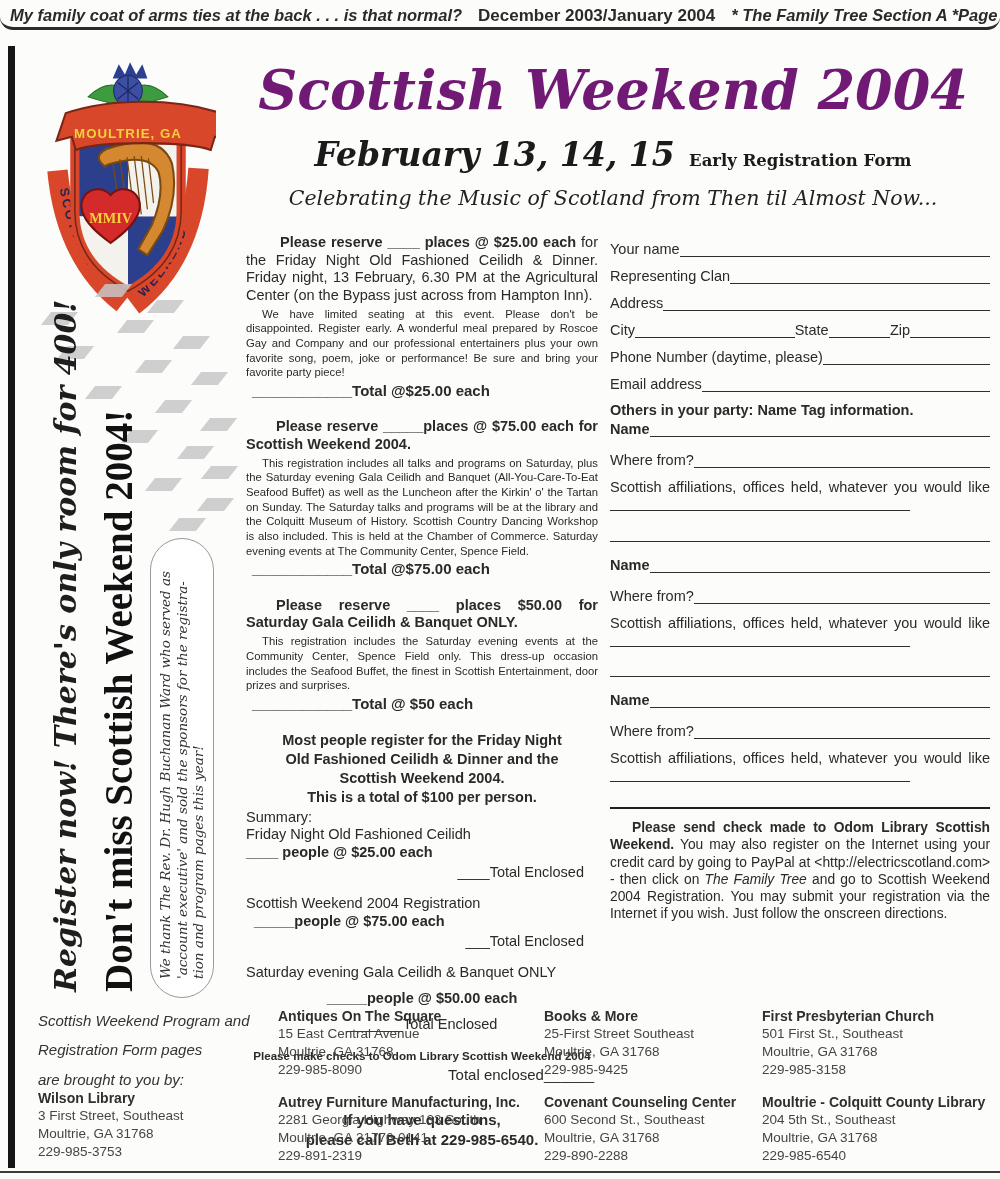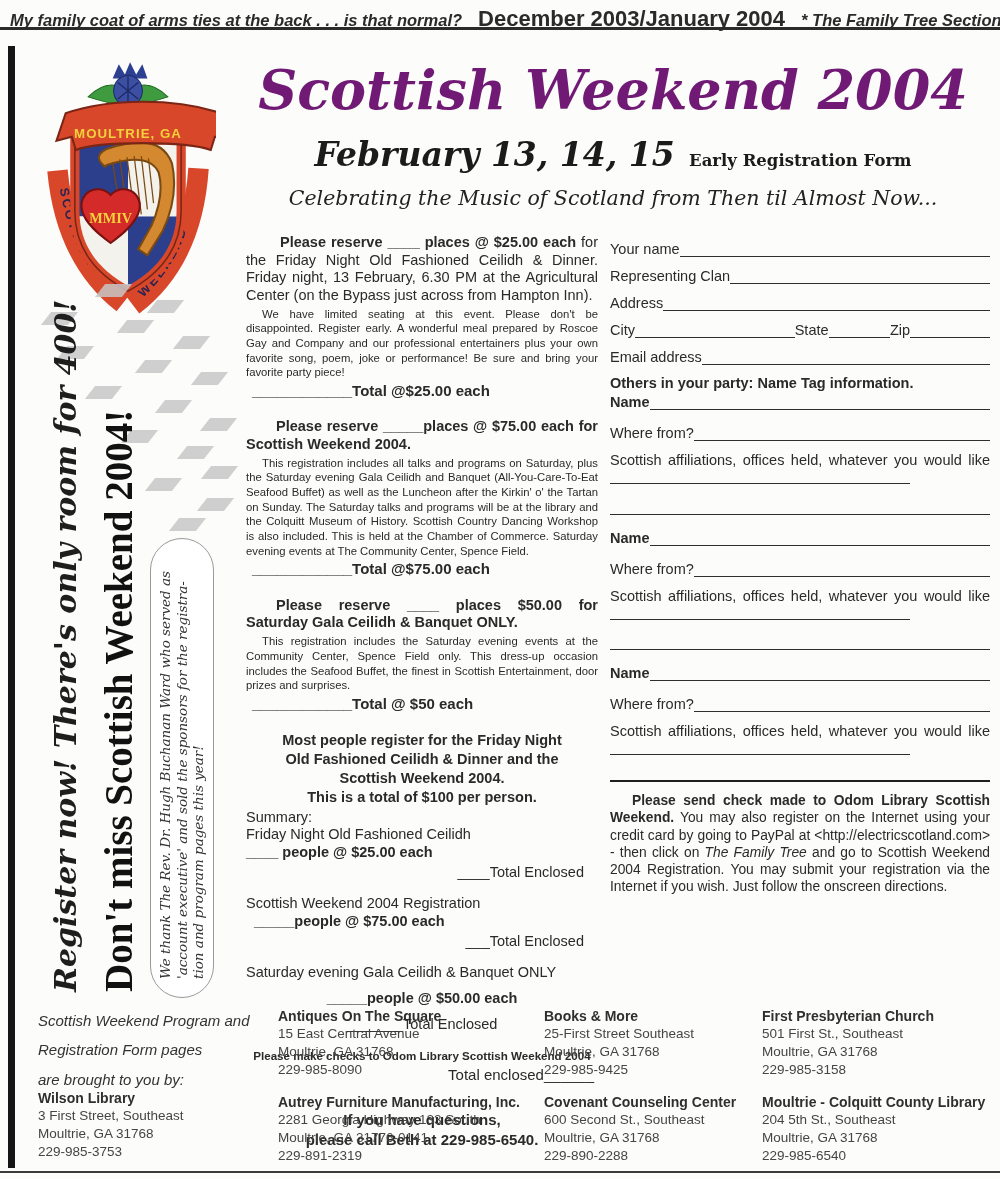--- a/index.html
+++ b/index.html
@@ -11,23 +11,24 @@
   .prelines{white-space:pre-line;}
   b{font-weight:bold;}
 
   
   .masthead{
     position:absolute;left:0;top:0;width:1000px;height:30px;
     border-bottom:3px solid #2b2b2b;
     display:flex;align-items:baseline;gap:16px;
     padding:6px 10px 0 10px;box-sizing:border-box;
     font-size:16.5px;
+    border-radius:13px;
   }
   .masthead .quip{font-style:italic;font-weight:600;white-space:nowrap;}
-  .masthead .date{font-weight:bold;font-size:22px;white-space:nowrap;}
+  .masthead .date{font-weight:bold;font-size:17px;white-space:nowrap;}
   .masthead .secpage{font-style:italic;font-weight:bold;white-space:nowrap;}
 
   
   .leftbar{position:absolute;left:8px;top:46px;width:7px;height:1122px;background:#151515;}
   .bottomrule{position:absolute;left:0;top:1171px;width:1000px;height:2px;background:#3a3a3a;}
 
   .crest{position:absolute;left:40px;top:56px;width:176px;height:278px;}
 
   .dash{
     position:absolute;width:27px;height:13px;background:#c7c7c7;
@@ -272,20 +273,24 @@
   </div>
   <div class="csz">
     <span class="flabel">City</span>
     <span class="fline city"></span>
     <span class="flabel">State</span>
     <span class="fline state"></span>
     <span class="flabel">Zip</span>
     <span class="fline zip"></span>
   </div>
   <div class="frow">
+    <span class="flabel">Phone Number (daytime, please)</span>
+    <span class="fline"></span>
+  </div>
+  <div class="frow">
     <span class="flabel">Email address</span>
     <span class="fline"></span>
   </div>
 
   <div class="party-header">Others in your party:  Name Tag information.</div>
 
   <div class="frow">
     <span class="flabel bold-label">Name</span>
     <span class="fline"></span>
   </div>

